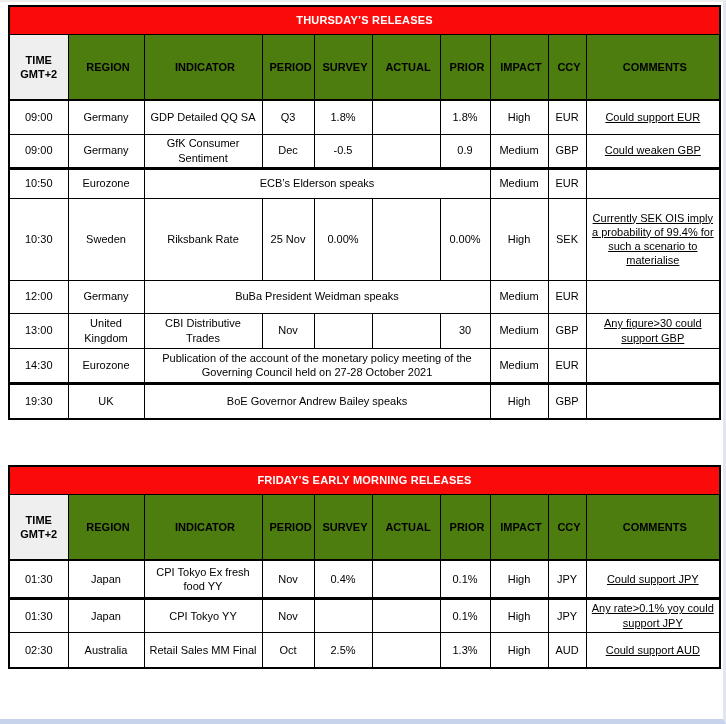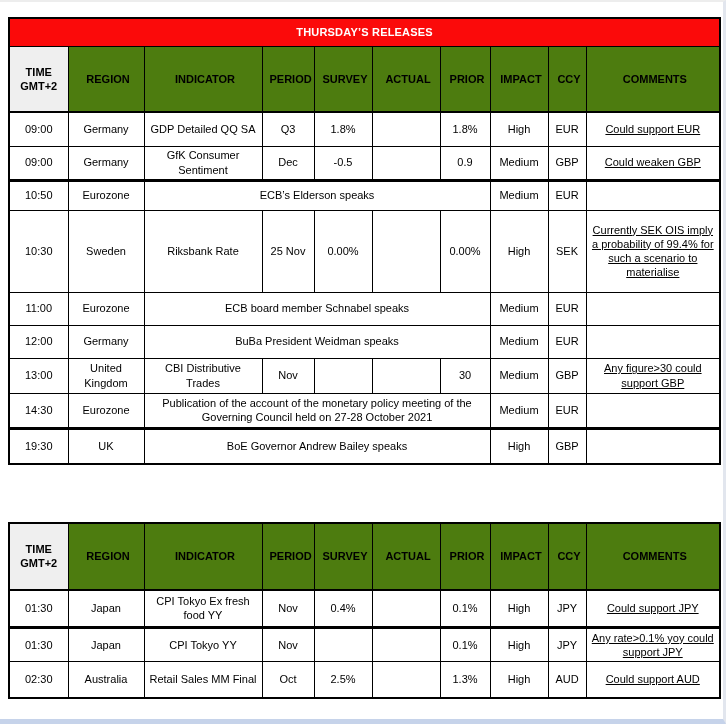--- a/index.html
+++ b/index.html
@@ -18,21 +18,20 @@
     border-top:2px solid #ededed;
     border-right:3px solid #e2e6ee;
     border-bottom:5px solid #c6d3ea;
     padding:3px 0 0 8px;
   }
   table.cal{
     border-collapse:collapse;
     table-layout:fixed;
     width:711px;
     border:2px solid var(--border-black);
-    margin-top:12px;
   }
   table.cal th, table.cal td{
     border:1px solid var(--border-black);
     padding:1px 3px;
     text-align:center;
     vertical-align:middle;
     font-size:11px;
     line-height:1.3;
     overflow:hidden;
   }
@@ -130,28 +129,20 @@
         <td>Riksbank Rate</td>
         <td>25 Nov</td>
         <td class="thick-left">0.00%</td>
         <td></td>
         <td>0.00%</td>
         <td>High</td>
         <td>SEK</td>
         <td class="comments">Currently SEK OIS imply a probability of 99.4% for such a scenario to materialise</td>
       </tr>
       <tr style="height:33px">
-        <td>11:00</td>
-        <td>Eurozone</td>
-        <td colspan="5">ECB board member Schnabel speaks</td>
-        <td>Medium</td>
-        <td>EUR</td>
-        <td class="comments"></td>
-      </tr>
-      <tr style="height:33px">
         <td>12:00</td>
         <td>Germany</td>
         <td colspan="5">BuBa President Weidman speaks</td>
         <td>Medium</td>
         <td>EUR</td>
         <td class="comments"></td>
       </tr>
       <tr style="height:35px">
         <td>13:00</td>
         <td>United Kingdom</td>
@@ -192,20 +183,23 @@
         <col style="width:118px">
         <col style="width:52px">
       <col style="width:58px">
         <col style="width:68px">
         <col style="width:50px">
         <col style="width:58px">
       <col style="width:38px">
         <col style="width:134px">
     </colgroup>
     <thead>
+      <tr style="height:28px">
+        <th class="band" colspan="10">FRIDAY’S EARLY MORNING RELEASES</th>
+      </tr>
       <tr class="head-row" style="height:36px">
         <th class="time-h">TIME GMT+2</th>
         <th>REGION</th>
         <th>INDICATOR</th>
         <th>PERIOD</th>
         <th>SURVEY</th>
         <th>ACTUAL</th>
         <th>PRIOR</th>
         <th>IMPACT</th>
         <th class="thick-left">CCY</th>

